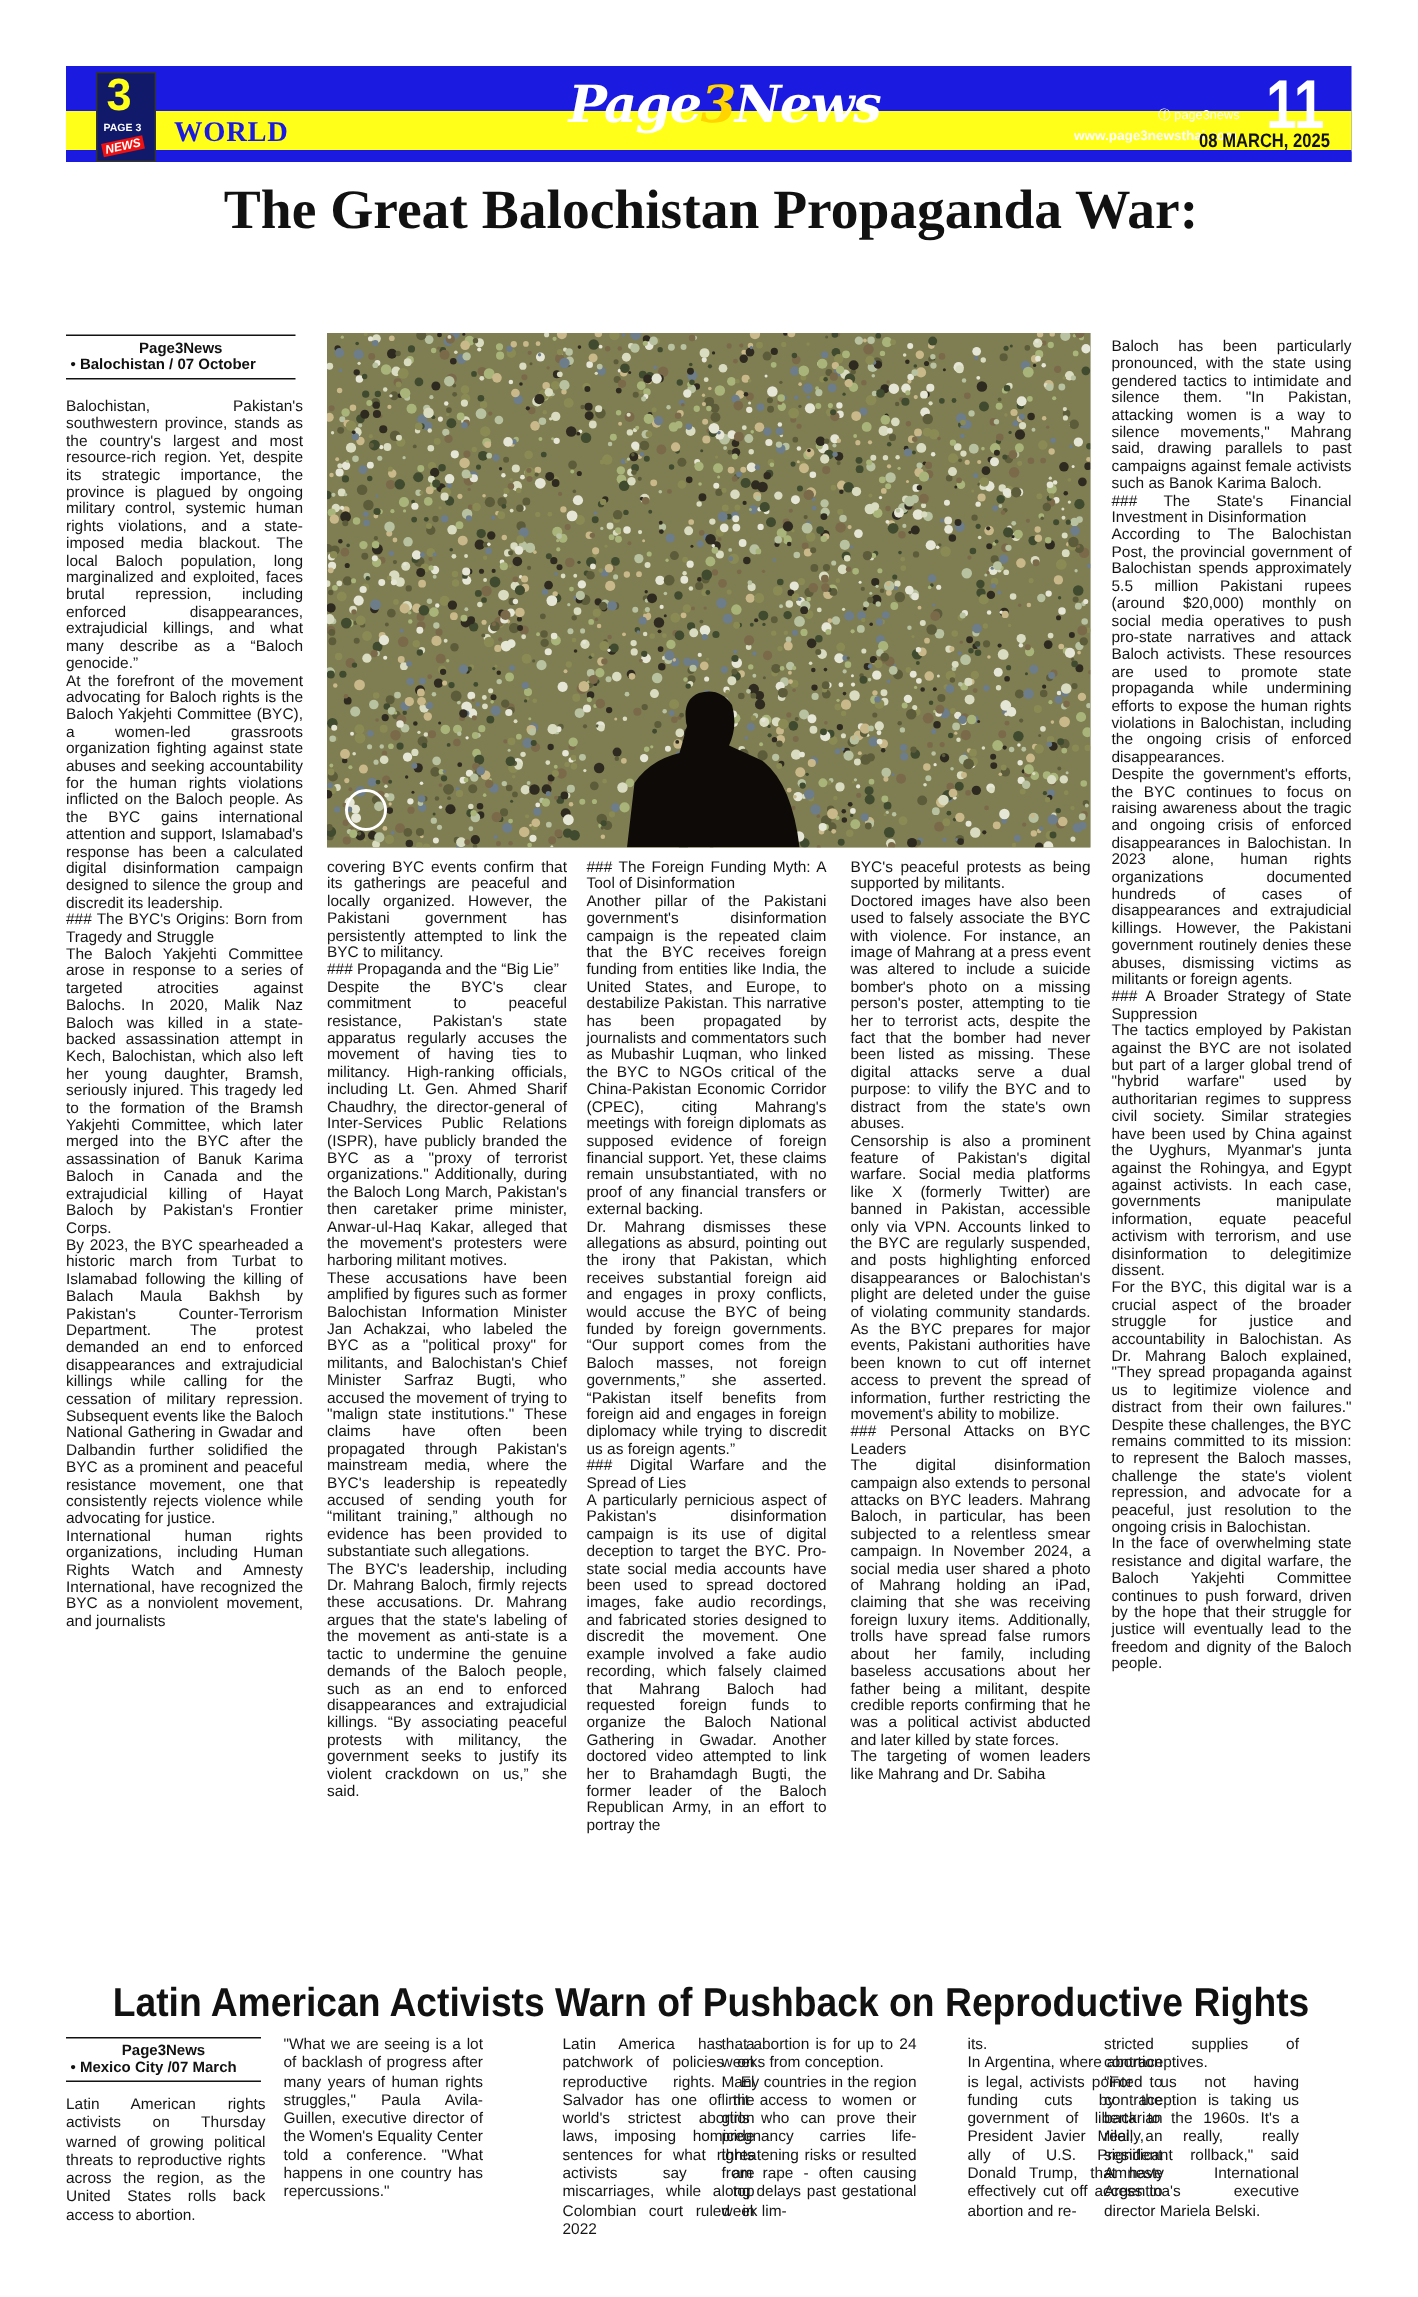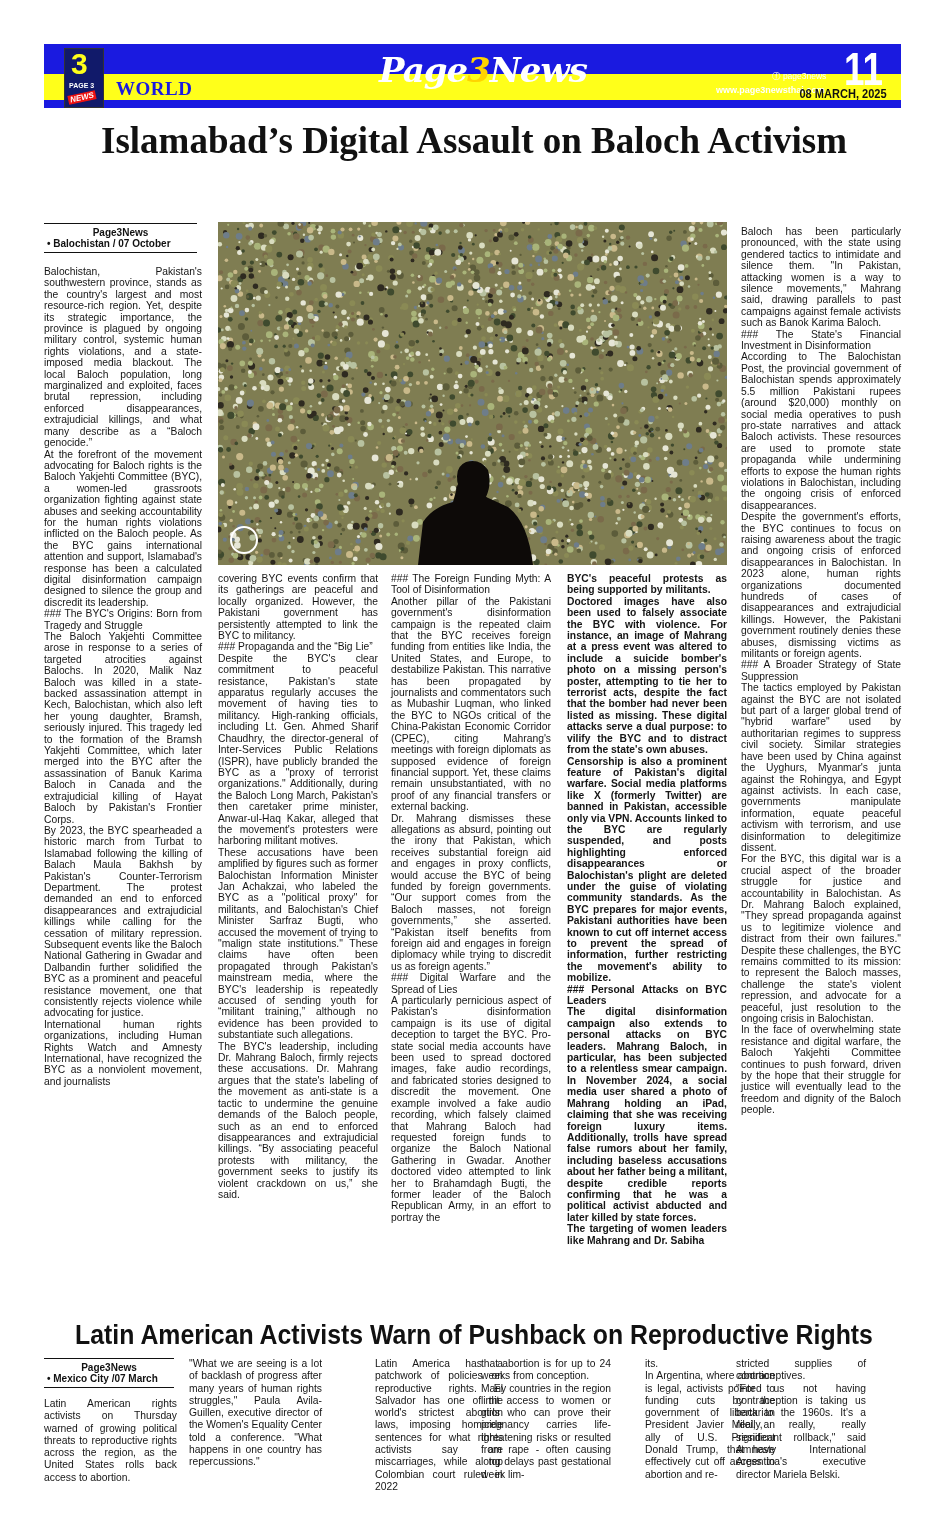--- a/index.html
+++ b/index.html
@@ -43,21 +43,21 @@
   </div>
   <div id="section-label">WORLD</div>
   <div id="brand"><span>Page</span><span class="b3">3</span><span>News</span></div>
   <div id="social"><span>ⓕ </span><span>page3news</span></div>
   <div id="website">www.page3newsthai.com</div>
   <div id="page-num">11</div>
   <div id="date">08 MARCH, 2025</div>
 </div>
 
 <div id="headline">
-  <div>Islamabad’s Digital Assault on Baloch Activism</div>
+  <div>The Great Balochistan Propaganda War:</div>
 </div>
 
 <div class="byline" style="left:44px;top:223px;width:153px;">
   <div class="src">Page3News</div>
   <div class="loc">• Balochistan / 07 October</div>
 </div>
 
 <div id="photo">
   <svg id="crowd" width="509" height="343">
       <rect width="509" height="343" fill="#7f7d52"></rect>
@@ -2681,21 +2681,21 @@
     <p>These accusations have been amplified by figures such as former Balochistan Information Minister Jan Achakzai, who labeled the BYC as a "political proxy" for militants, and Balochistan's Chief Minister Sarfraz Bugti, who accused the movement of trying to "malign state institutions." These claims have often been propagated through Pakistan's mainstream media, where the BYC's leadership is repeatedly accused of sending youth for “militant training,” although no evidence has been provided to substantiate such allegations.</p>
     <p>The BYC's leadership, including Dr. Mahrang Baloch, firmly rejects these accusations. Dr. Mahrang argues that the state's labeling of the movement as anti-state is a tactic to undermine the genuine demands of the Baloch people, such as an end to enforced disappearances and extrajudicial killings. “By associating peaceful protests with militancy, the government seeks to justify its violent crackdown on us,” she said.</p>
   </div>
 <div class="col" id="a1c3" style="left:391px;top:573px;width:160px;">
     <p>### The Foreign Funding Myth: A Tool of Disinformation</p>
     <p>Another pillar of the Pakistani government's disinformation campaign is the repeated claim that the BYC receives foreign funding from entities like India, the United States, and Europe, to destabilize Pakistan. This narrative has been propagated by journalists and commentators such as Mubashir Luqman, who linked the BYC to NGOs critical of the China-Pakistan Economic Corridor (CPEC), citing Mahrang's meetings with foreign diplomats as supposed evidence of foreign financial support. Yet, these claims remain unsubstantiated, with no proof of any financial transfers or external backing.</p>
     <p>Dr. Mahrang dismisses these allegations as absurd, pointing out the irony that Pakistan, which receives substantial foreign aid and engages in proxy conflicts, would accuse the BYC of being funded by foreign governments. “Our support comes from the Baloch masses, not foreign governments,” she asserted. “Pakistan itself benefits from foreign aid and engages in foreign diplomacy while trying to discredit us as foreign agents.”</p>
     <p>### Digital Warfare and the Spread of Lies</p>
     <p>A particularly pernicious aspect of Pakistan's disinformation campaign is its use of digital deception to target the BYC. Pro-state social media accounts have been used to spread doctored images, fake audio recordings, and fabricated stories designed to discredit the movement. One example involved a fake audio recording, which falsely claimed that Mahrang Baloch had requested foreign funds to organize the Baloch National Gathering in Gwadar. Another doctored video attempted to link her to Brahamdagh Bugti, the former leader of the Baloch Republican Army, in an effort to portray the</p>
   </div>
-<div class="col" id="a1c4" style="left:567px;top:573px;width:160px;font-weight:bold;">
+<div class="col" id="a1c4" style="left:567px;top:573px;width:160px;">
     <p>BYC's peaceful protests as being supported by militants.</p>
     <p>Doctored images have also been used to falsely associate the BYC with violence. For instance, an image of Mahrang at a press event was altered to include a suicide bomber's photo on a missing person's poster, attempting to tie her to terrorist acts, despite the fact that the bomber had never been listed as missing. These digital attacks serve a dual purpose: to vilify the BYC and to distract from the state's own abuses.</p>
     <p>Censorship is also a prominent feature of Pakistan's digital warfare. Social media platforms like X (formerly Twitter) are banned in Pakistan, accessible only via VPN. Accounts linked to the BYC are regularly suspended, and posts highlighting enforced disappearances or Balochistan's plight are deleted under the guise of violating community standards. As the BYC prepares for major events, Pakistani authorities have been known to cut off internet access to prevent the spread of information, further restricting the movement's ability to mobilize.</p>
     <p>### Personal Attacks on BYC Leaders</p>
     <p>The digital disinformation campaign also extends to personal attacks on BYC leaders. Mahrang Baloch, in particular, has been subjected to a relentless smear campaign. In November 2024, a social media user shared a photo of Mahrang holding an iPad, claiming that she was receiving foreign luxury items. Additionally, trolls have spread false rumors about her family, including baseless accusations about her father being a militant, despite credible reports confirming that he was a political activist abducted and later killed by state forces.</p>
     <p>The targeting of women leaders like Mahrang and Dr. Sabiha</p>
   </div>
 <div class="col" id="a1c5" style="left:741px;top:226px;width:160px;">
     <p>Baloch has been particularly pronounced, with the state using gendered tactics to intimidate and silence them. "In Pakistan, attacking women is a way to silence movements," Mahrang said, drawing parallels to past campaigns against female activists such as Banok Karima Baloch.</p>
     <p>### The State's Financial Investment in Disinformation</p>

